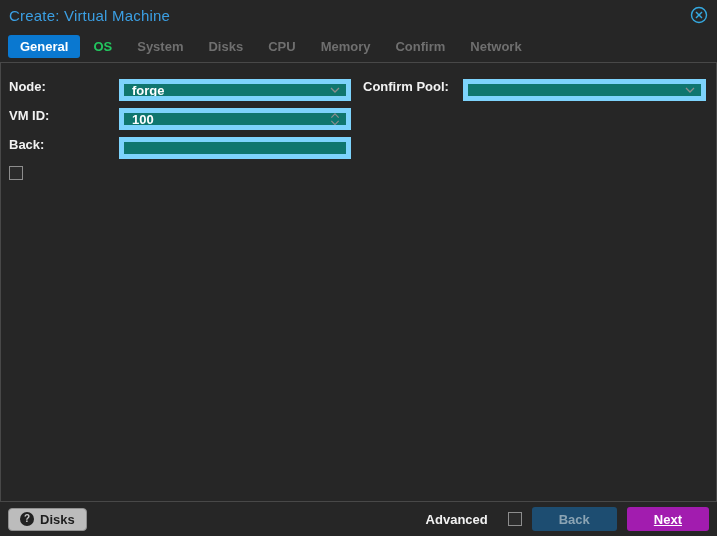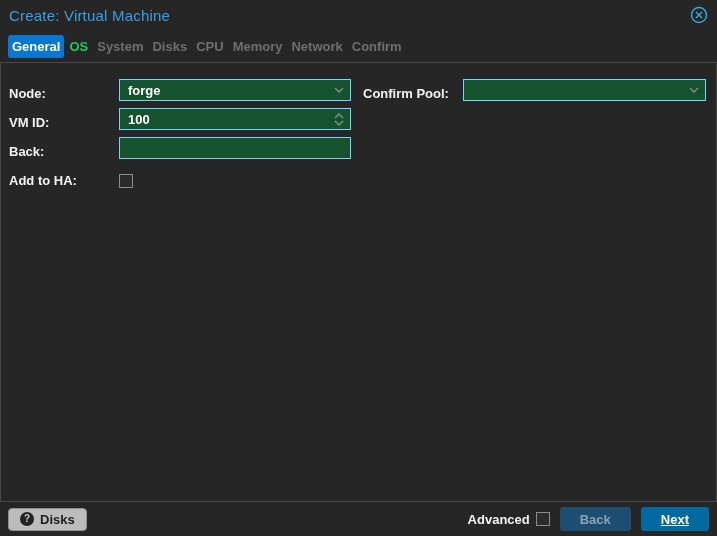--- a/index.html
+++ b/index.html
@@ -16,39 +16,39 @@
   .titlebar {
     height:30px; display:flex; align-items:center;
     padding:0 9px; justify-content:space-between;
   }
   .title { color:#3b9fe3; font-size:15px; font-weight:400; letter-spacing:.2px; }
   .close-btn { width:18px; height:18px; cursor:pointer; display:flex; align-items:center; justify-content:center; }
 
   
   .tabbar { height:32px; display:flex; align-items:center; padding:0 8px; gap:1px; }
   .tab {
-    height:23px; line-height:23px; padding:0 4px; border-radius:3px;
+    height:23px; line-height:23px; padding:0 12px; border-radius:3px;
     font-weight:bold; color:#6f6f6f; cursor:default; white-space:nowrap;
   }
   .tab.enabled { color:#22c55e; cursor:pointer; }
   .tab.active { background:#0a78d0; color:#ffffff; cursor:pointer; }
 
   
   .content {
     position:absolute; left:0; right:0; top:62px; bottom:34px;
     background:#262626; border:1px solid #484848;
   }
   .form { display:flex; padding:16px 10px 0 8px; }
   .col-left { width:342px; flex:none; }
   .col-right { flex:1; margin-left:12px; }
-  .field-row { display:flex; align-items:flex-end; height:22px; margin-bottom:7px; }
+  .field-row { display:flex; align-items:flex-start; height:22px; margin-bottom:7px; }
   .field-label { width:110px; flex:none; font-weight:bold; color:#f2f2f2; }
   .col-right .field-label { width:100px; }
   .control {
-    flex:1; height:22px; background:#14532d; border:1px solid #7dd3fc;
+    flex:1; height:22px; background:#0f766e; border:5px solid #7dd3fc;
     display:flex; align-items:center; position:relative;
   }
   .control input {
     width:100%; height:100%; background:transparent; border:none; outline:none;
     color:#ffffff; font-family:"Liberation Sans", sans-serif; font-size:13px;
     font-weight:bold; padding:0 8px;
   }
   .trigger {
     width:22px; height:100%; flex:none; display:flex; align-items:center;
     justify-content:center; cursor:pointer;
@@ -68,29 +68,29 @@
   .help-btn {
     height:23px; padding:0 11px; background:#bcbcbc; border:1px solid #8f8f8f;
     border-radius:4px; color:#1d1d1d; font-weight:bold; display:flex;
     align-items:center; gap:6px; cursor:pointer; margin-right:auto;
   }
   .help-circle {
     width:14px; height:14px; border-radius:50%; background:#222222;
     color:#c9c9c9; font-size:10px; font-weight:bold; line-height:14px;
     text-align:center;
   }
-  .advanced-wrap { display:flex; align-items:center; gap:6px; }
+  .advanced-wrap { display:flex; align-items:center; gap:20px; }
   .advanced-label { font-weight:bold; color:#f2f2f2; }
   .btn {
-    height:24px; min-width:54px; padding:0 20px; border-radius:3px;
+    height:24px; min-width:54px; padding:0 27px; border-radius:3px;
     border:none; font-family:"Liberation Sans", sans-serif; font-size:13px;
     font-weight:bold; cursor:pointer;
   }
   .btn-back { background:#1d4d71; color:#8ba4b4; }
-  .btn-next { background:#0369a1; color:#ffffff;text-decoration:underline; }
+  .btn-next { background:#a21caf; color:#ffffff;text-decoration:underline; }
 </style>
 </head>
 <body>
 
 <div class="window">
 
   <div class="titlebar">
     <span class="title">Create: Virtual Machine</span>
     <span class="close-btn">
       <svg width="18" height="18" viewBox="0 0 18 18">
@@ -101,22 +101,22 @@
     </span>
   </div>
 
   <div class="tabbar">
     <div class="tab active">General</div>
     <div class="tab enabled">OS</div>
     <div class="tab disabled">System</div>
     <div class="tab disabled">Disks</div>
     <div class="tab disabled">CPU</div>
     <div class="tab disabled">Memory</div>
+    <div class="tab disabled">Confirm</div>
     <div class="tab disabled">Network</div>
-    <div class="tab disabled">Confirm</div>
   </div>
 
   <div class="content">
     <div class="form">
 
       <div class="col-left">
 
         <div class="field-row">
           <span class="field-label">Node:</span>
           <div class="control">
@@ -145,21 +145,20 @@
         </div>
 
         <div class="field-row">
           <span class="field-label">Back:</span>
           <div class="control">
             <input type="text" value="" style="">
           </div>
         </div>
 
         <div class="field-row" style="margin-top:6px;">
-          <span class="field-label">Add to HA:</span>
           <span class="checkbox"></span>
         </div>
 
       </div>
 
       <div class="col-right">
         <div class="field-row">
           <span class="field-label">Confirm Pool:</span>
           <div class="control">
             <input type="text" value="" style="">

